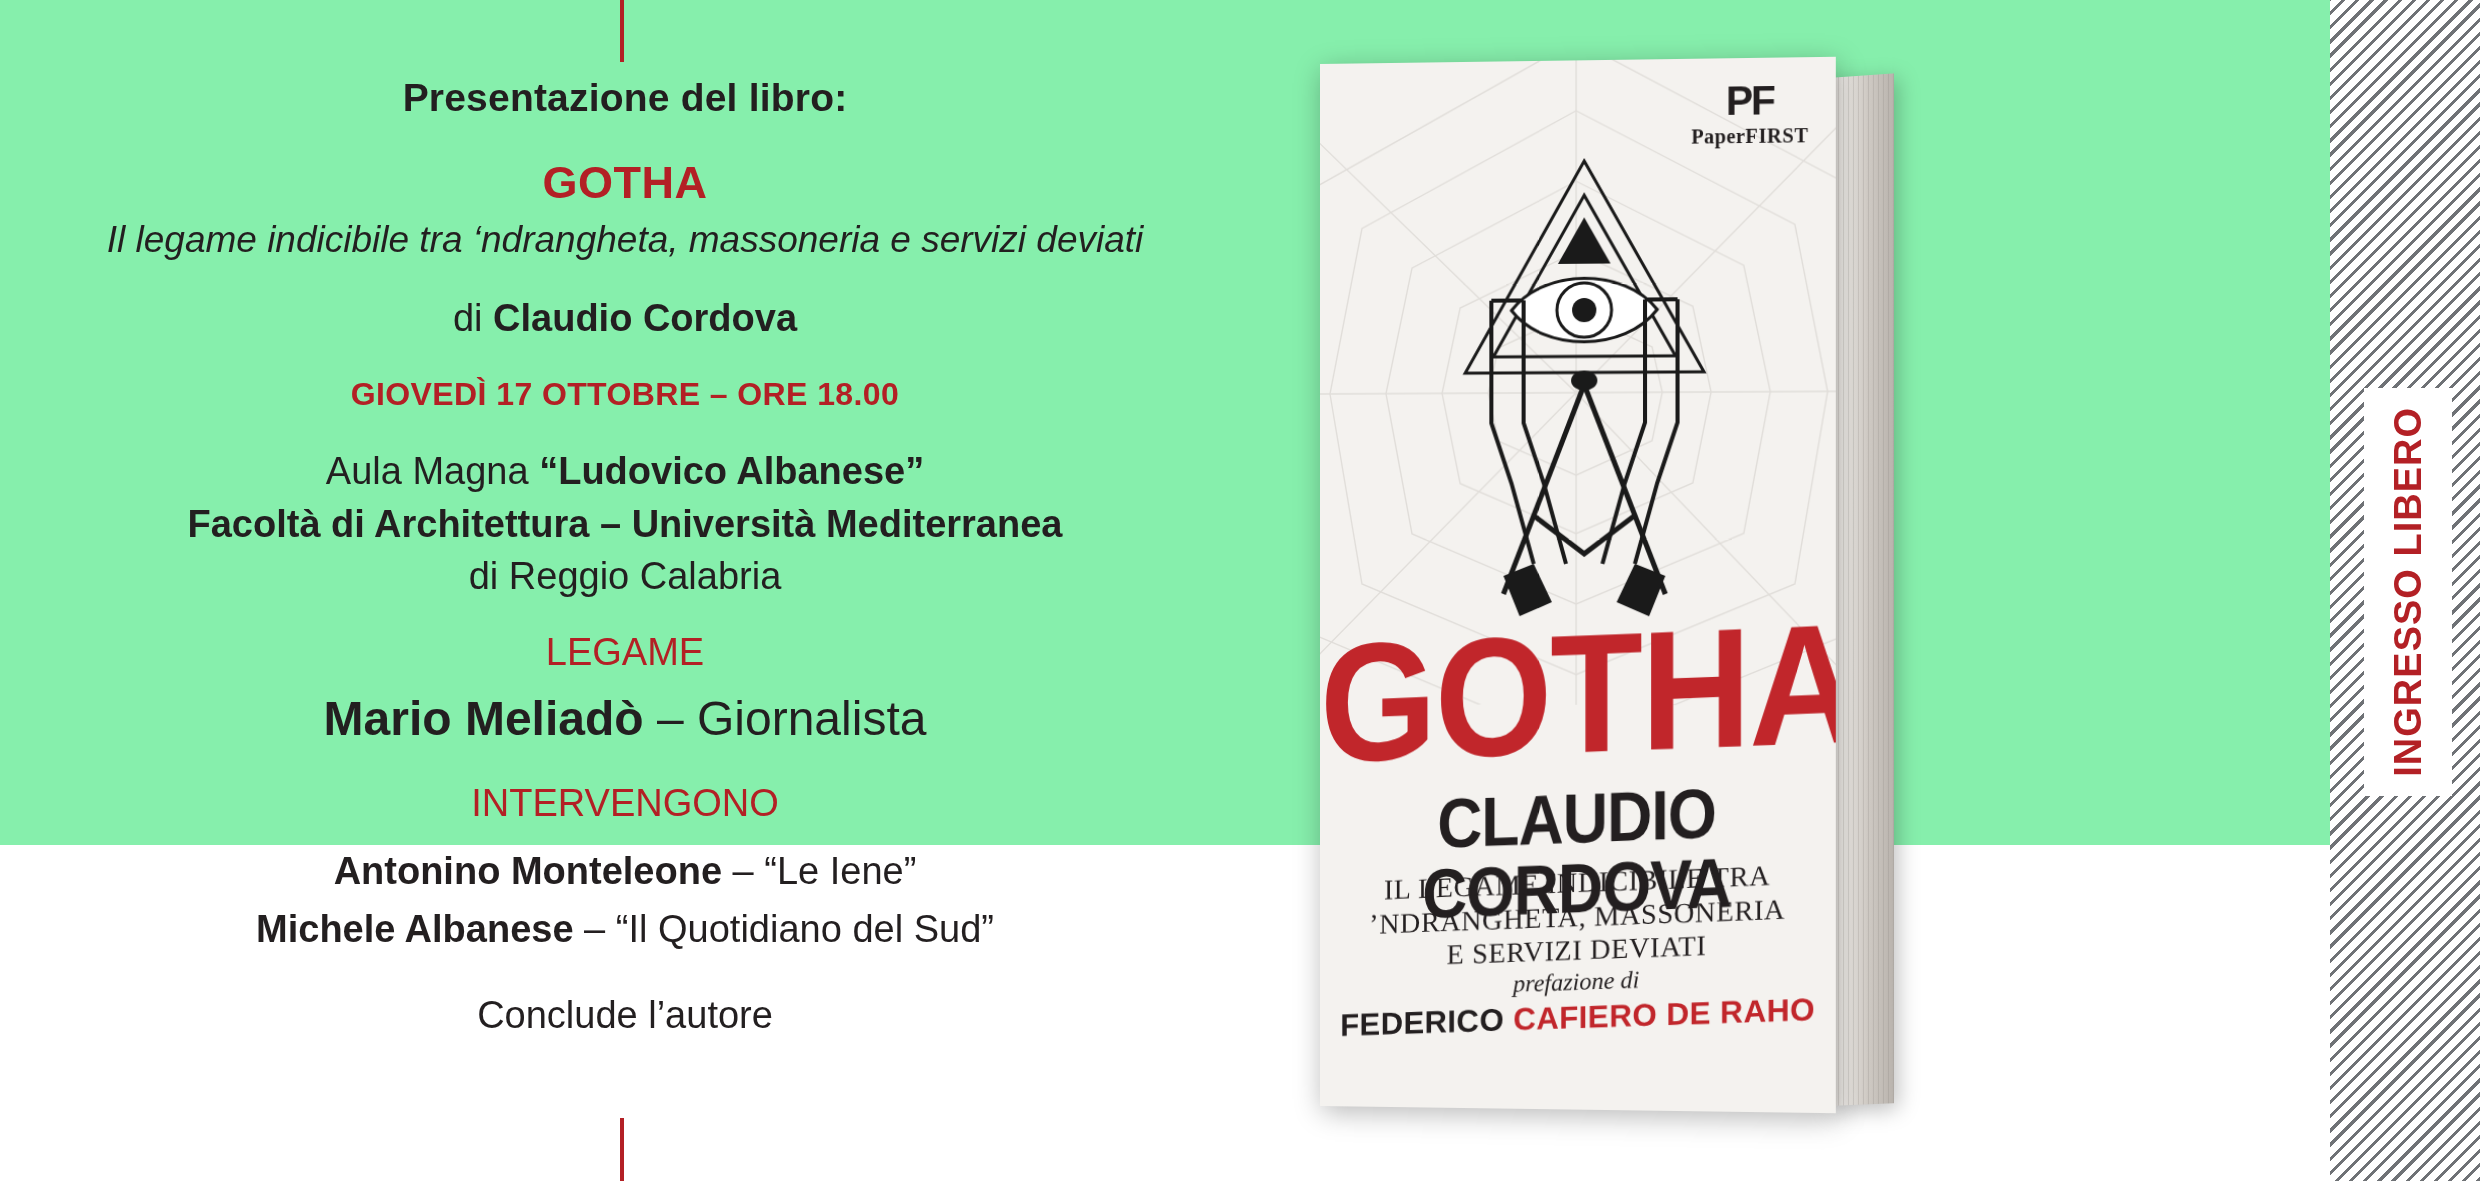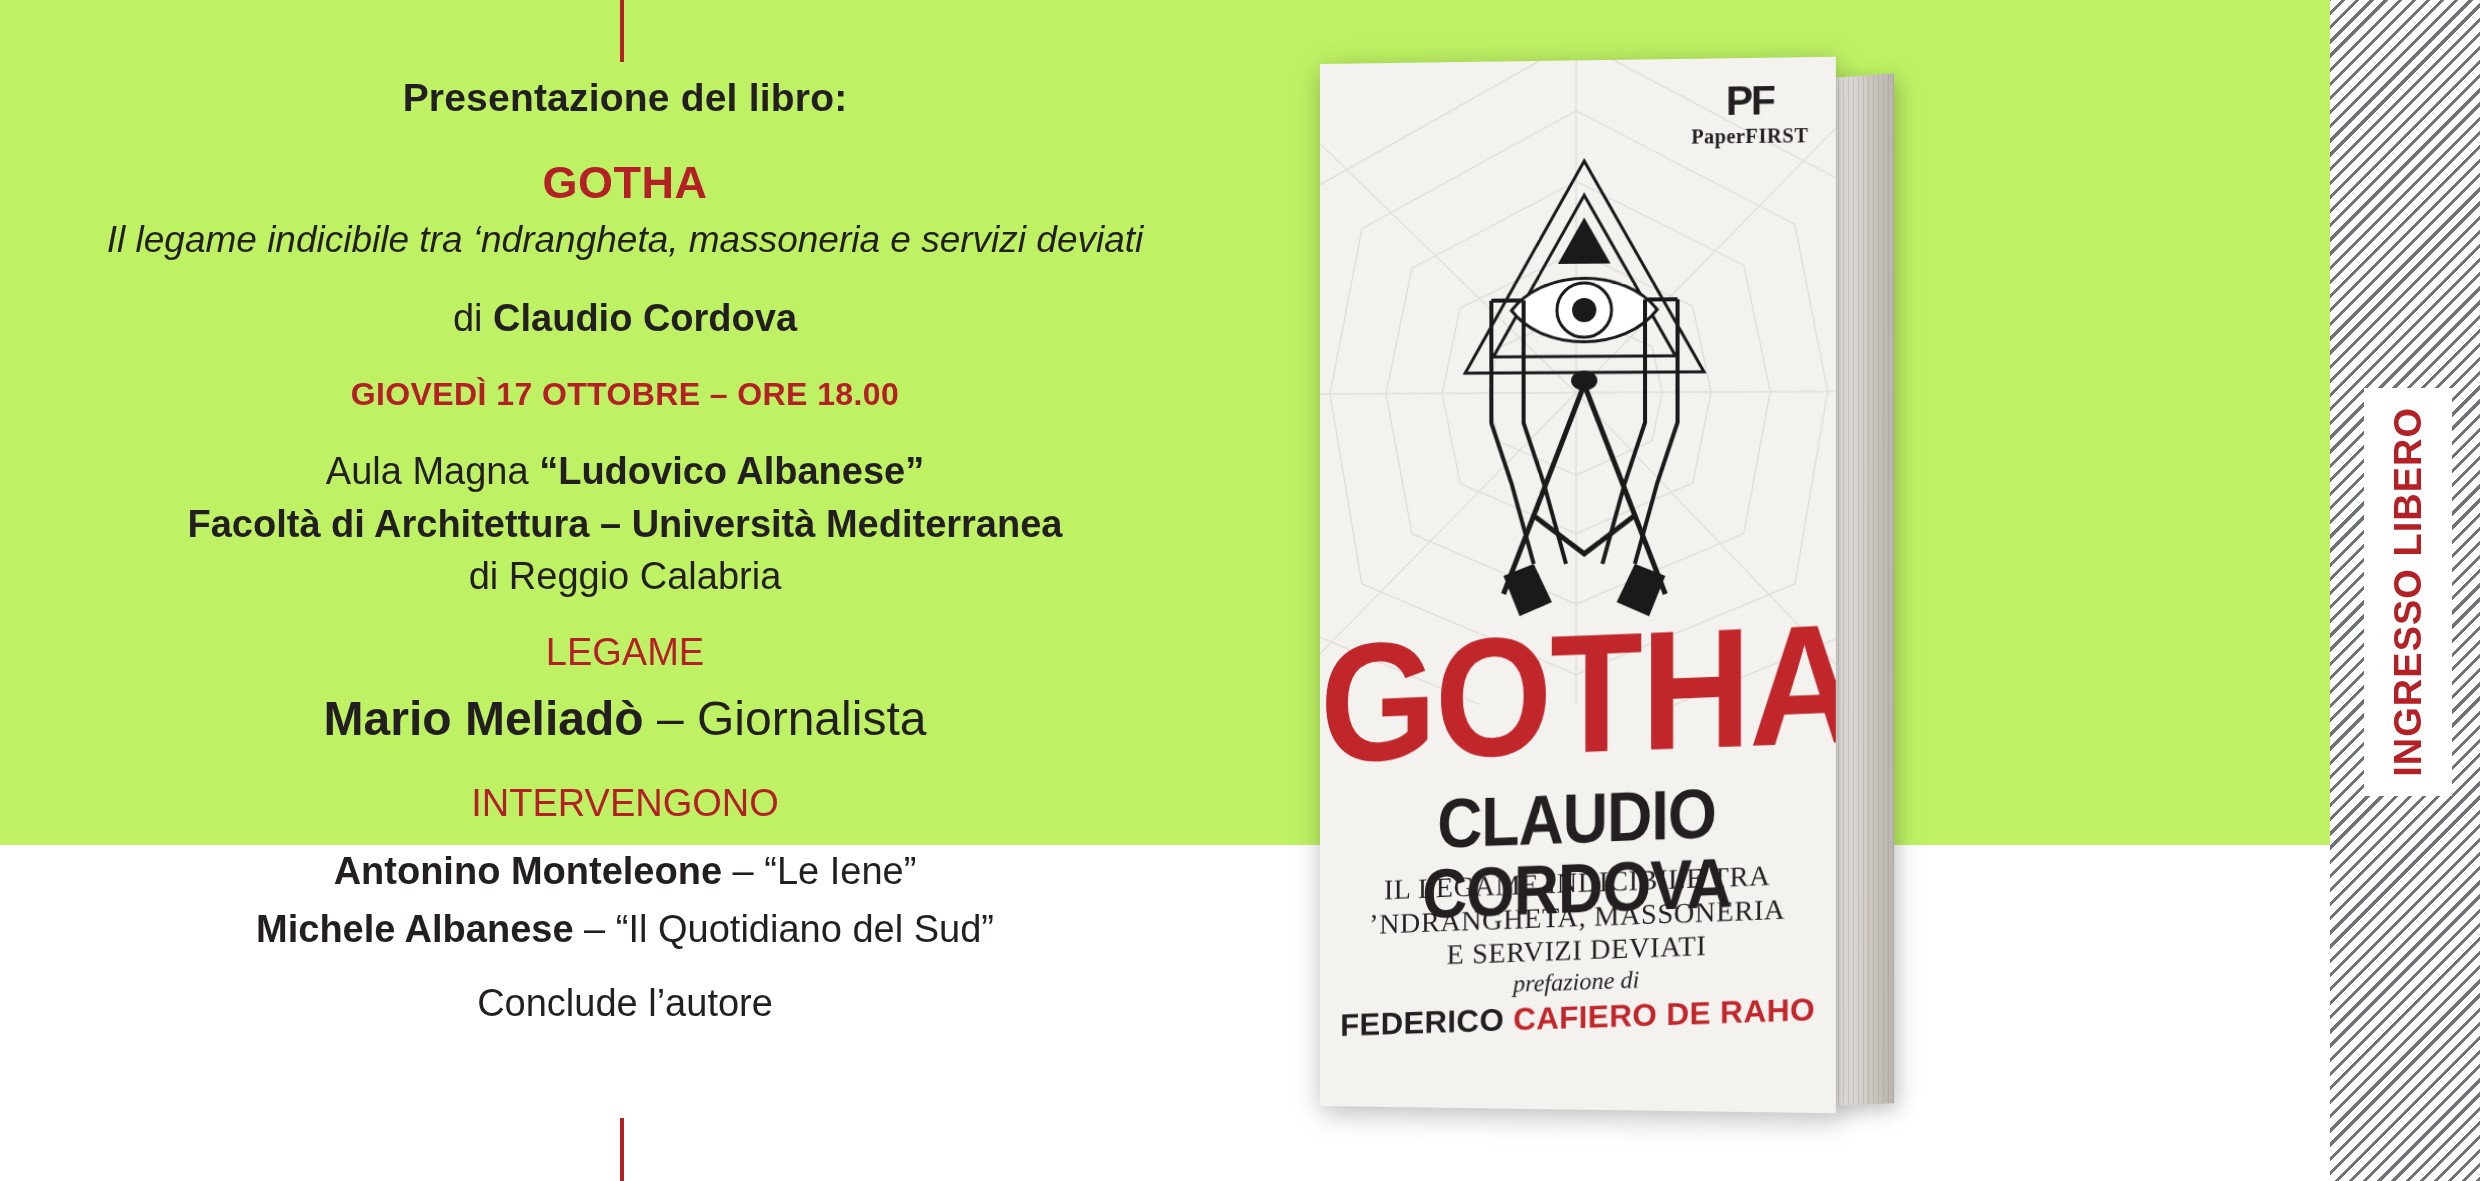--- a/index.html
+++ b/index.html
@@ -11,21 +11,21 @@
     width: 2480px;
     height: 1181px;
     overflow: hidden;
     font-family: "Liberation Sans", sans-serif;
     color: #231f20;
   }
   .poster {
     position: relative;
     width: 2480px;
     height: 845px;
-    background: #bef264;
+    background: #86efac;
     text-decoration: underline;
   }
 
   
   .rule-top {
     position: absolute;
     left: 620px;
     top: -4px;
     width: 4px;
     height: 66px;
@@ -111,21 +111,21 @@
     color: #b32025;
     margin-bottom: 21px;
   }
   .l-relatore {
     font-size: 38px;
     margin-bottom: 12px;
   }
   .l-relatore b { font-weight: bold; }
   .l-conclude {
     font-size: 38px;
-    margin-top: 28px;
+    margin-top: 40px;
   }
 
   
   .book-wrap {
     position: absolute;
     left: 1300px;
     top: 40px;
     width: 770px;
     height: 1100px;
   }

